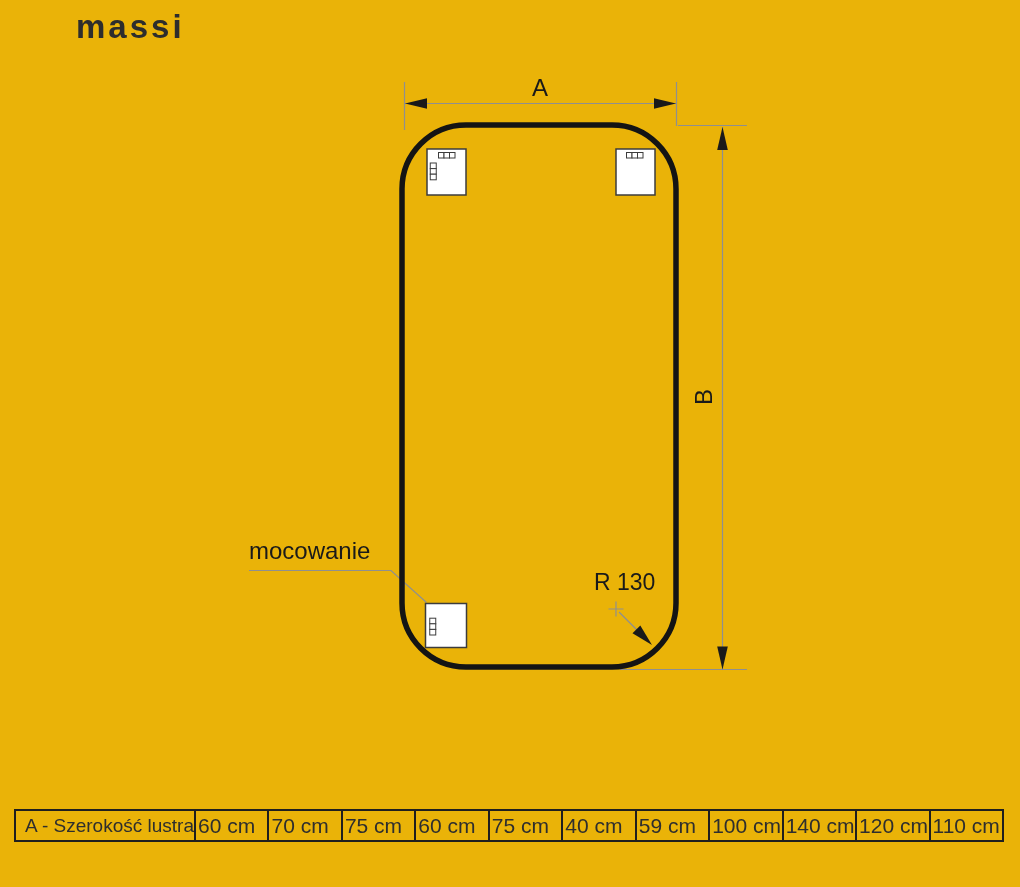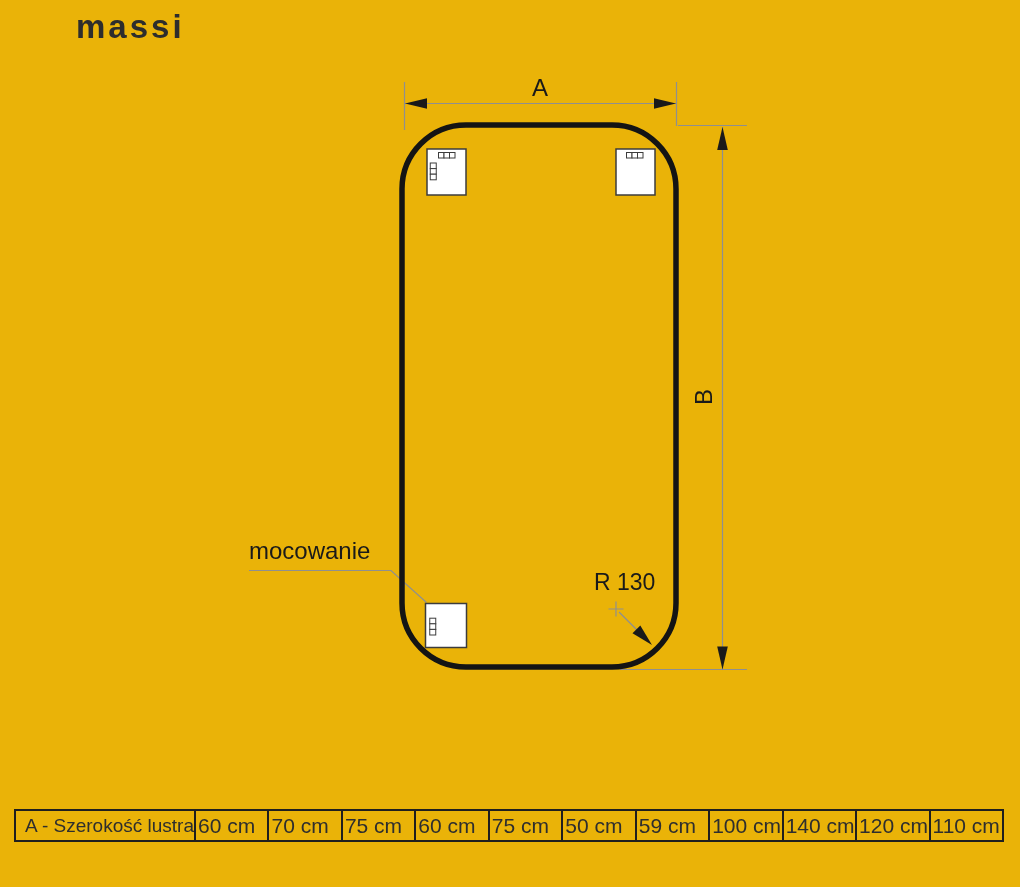--- a/index.html
+++ b/index.html
@@ -130,21 +130,21 @@
         <col>
     </colgroup>
     <tbody>
       <tr>
         <td class="lbl">A - Szerokość lustra</td>
         <td>60 cm</td>
         <td>70 cm</td>
         <td>75 cm</td>
         <td>60 cm</td>
         <td>75 cm</td>
-        <td>50 cm</td>
+        <td>40 cm</td>
         <td>59 cm</td>
         <td>100 cm</td>
         <td>140 cm</td>
         <td>120 cm</td>
         <td>110 cm</td>
       </tr>
     </tbody>
   </table>
 
 </div>

